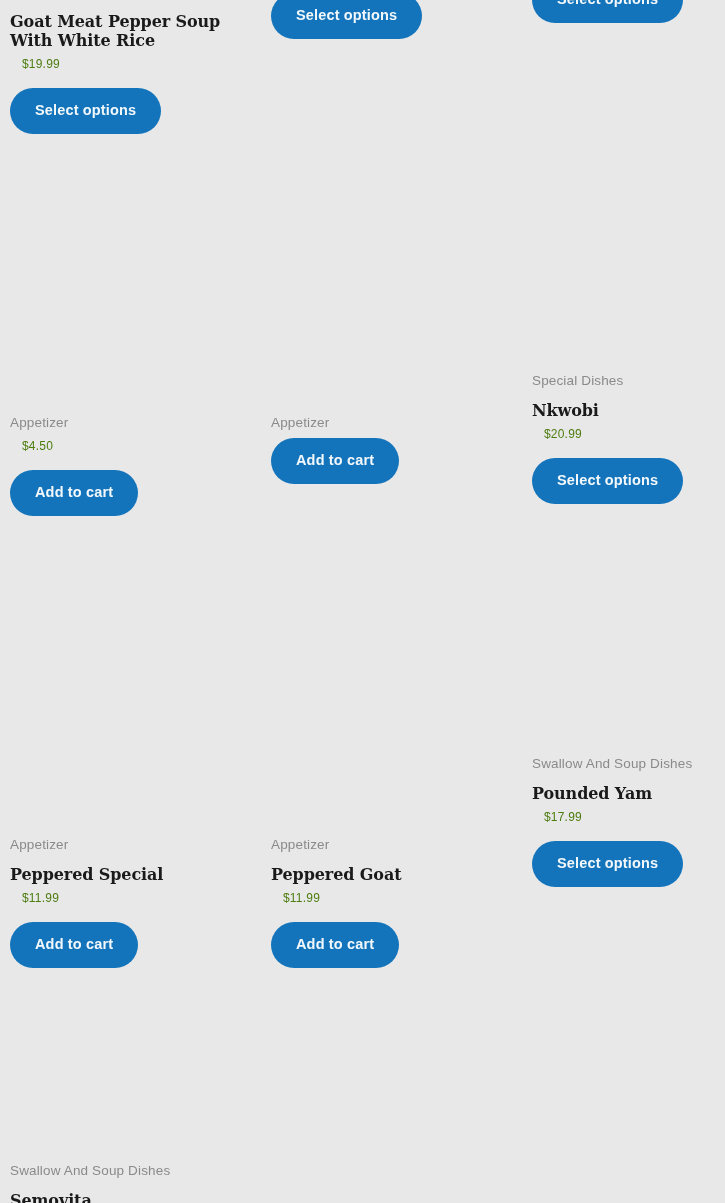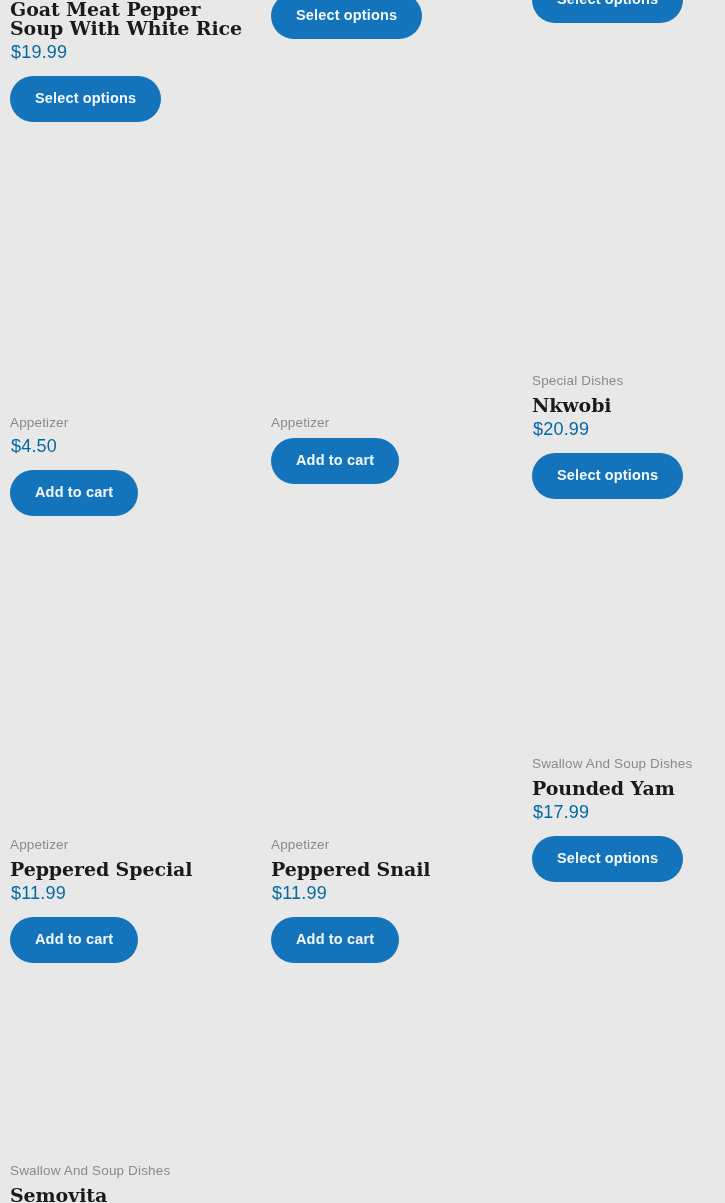--- a/index.html
+++ b/index.html
@@ -42,35 +42,35 @@
     font-size: 13.5px;
     line-height: 16px;
     color: #8a8a8a;
     letter-spacing: 0.15px;
     margin: 0 0 7px 0;
     white-space: nowrap;
   }
 
   .title {
     font-family: "DejaVu Serif", "Liberation Serif", serif;
-    font-size: 19px;
+    font-size: 16px;
     line-height: 19px;
     font-weight: bold;
     color: #1a1a1a;
     letter-spacing: -0.1px;
-    margin: 0 0 6px 0;
+    margin: 12px 0 6px 0;
   }
 
   .price {
     font-family: "Liberation Sans", sans-serif;
-    font-size: 18px;
+    font-size: 12px;
     line-height: 16px;
-    color: #0369a1;
+    color: #4d7c0f;
     letter-spacing: 0.2px;
-    margin: 0 0 16px 1px;
+    margin: 0 0 16px 12px;
   }
 
   .btn {
     display: inline-block;
     background: #1374bb;
     color: #f2f8fc;
     border: none;
     border-radius: 26px;
     font-family: "Liberation Sans", sans-serif;
     font-size: 14.5px;
@@ -127,21 +127,21 @@
       <button class="btn" style="position:absolute; left:0px; top:-7px;">Select options</button>
     </div>
 
     <div class="product" style="top:415px;">
       <div class="category">Appetizer</div>
       <button class="btn">Add to cart</button>
     </div>
 
     <div class="product" style="top:837px;">
       <div class="category">Appetizer</div>
-      <div class="title">Peppered Snail</div>
+      <div class="title">Peppered Goat</div>
       <div class="price">$11.99</div>
       <button class="btn">Add to cart</button>
     </div>
 
   </div>
 
   <div class="col col-3">
 
     <div class="btn-clip-top" style="left:0px; top:0px; width:251px; height:23px;">
       <button class="btn" style="position:absolute; left:0px; top:-23px;">Select options</button>

